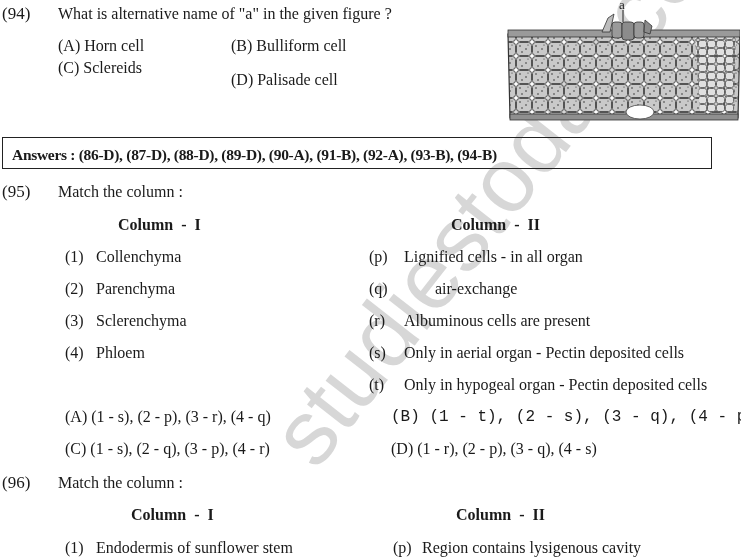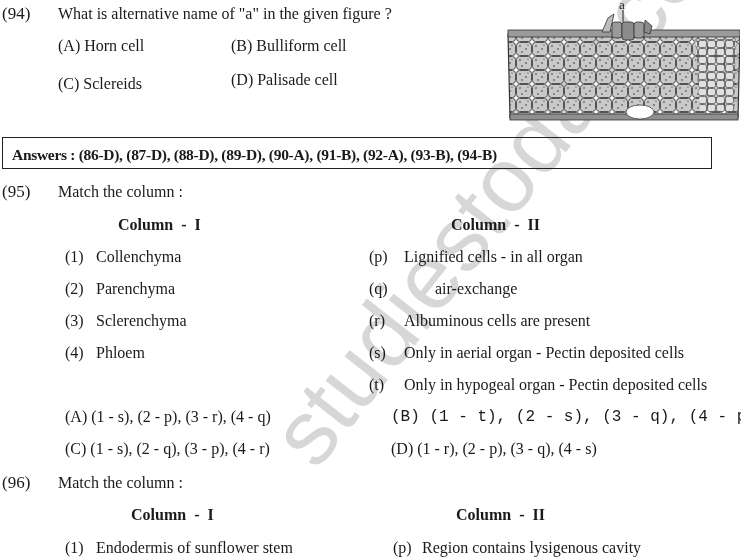--- a/index.html
+++ b/index.html
@@ -31,21 +31,21 @@
 </style>
 </head>
 <body>
 
 <div class="watermark">studiestoday.com</div>
 
 <div class="abs qnum" style="left:2px;top:5px;">(94)</div>
 <div class="abs" style="left:58px;top:6px;">What is alternative name of "a" in the given figure ?</div>
 <div class="abs" style="left:58px;top:38px;">(A) Horn cell</div>
 <div class="abs" style="left:231px;top:38px;">(B) Bulliform cell</div>
-<div class="abs" style="left:58px;top:76px;">(C) Sclereids</div>
+<div class="abs" style="left:58px;top:60px;">(C) Sclereids</div>
 <div class="abs" style="left:231px;top:72px;">(D) Palisade cell</div>
 
 <div class="figure">
   <svg width="240" height="125" viewBox="0 0 240 125">
     <defs>
       <pattern id="cells" x="0" y="0" width="16" height="14" patternUnits="userSpaceOnUse">
         <rect x="0.5" y="0.5" width="15" height="13" rx="3" fill="#c9c9c9" stroke="#444" stroke-width="0.9"></rect>
         <circle cx="4" cy="4" r="0.8" fill="#333"></circle>
         <circle cx="10" cy="7" r="0.8" fill="#333"></circle>
         <circle cx="6" cy="10" r="0.8" fill="#333"></circle>

